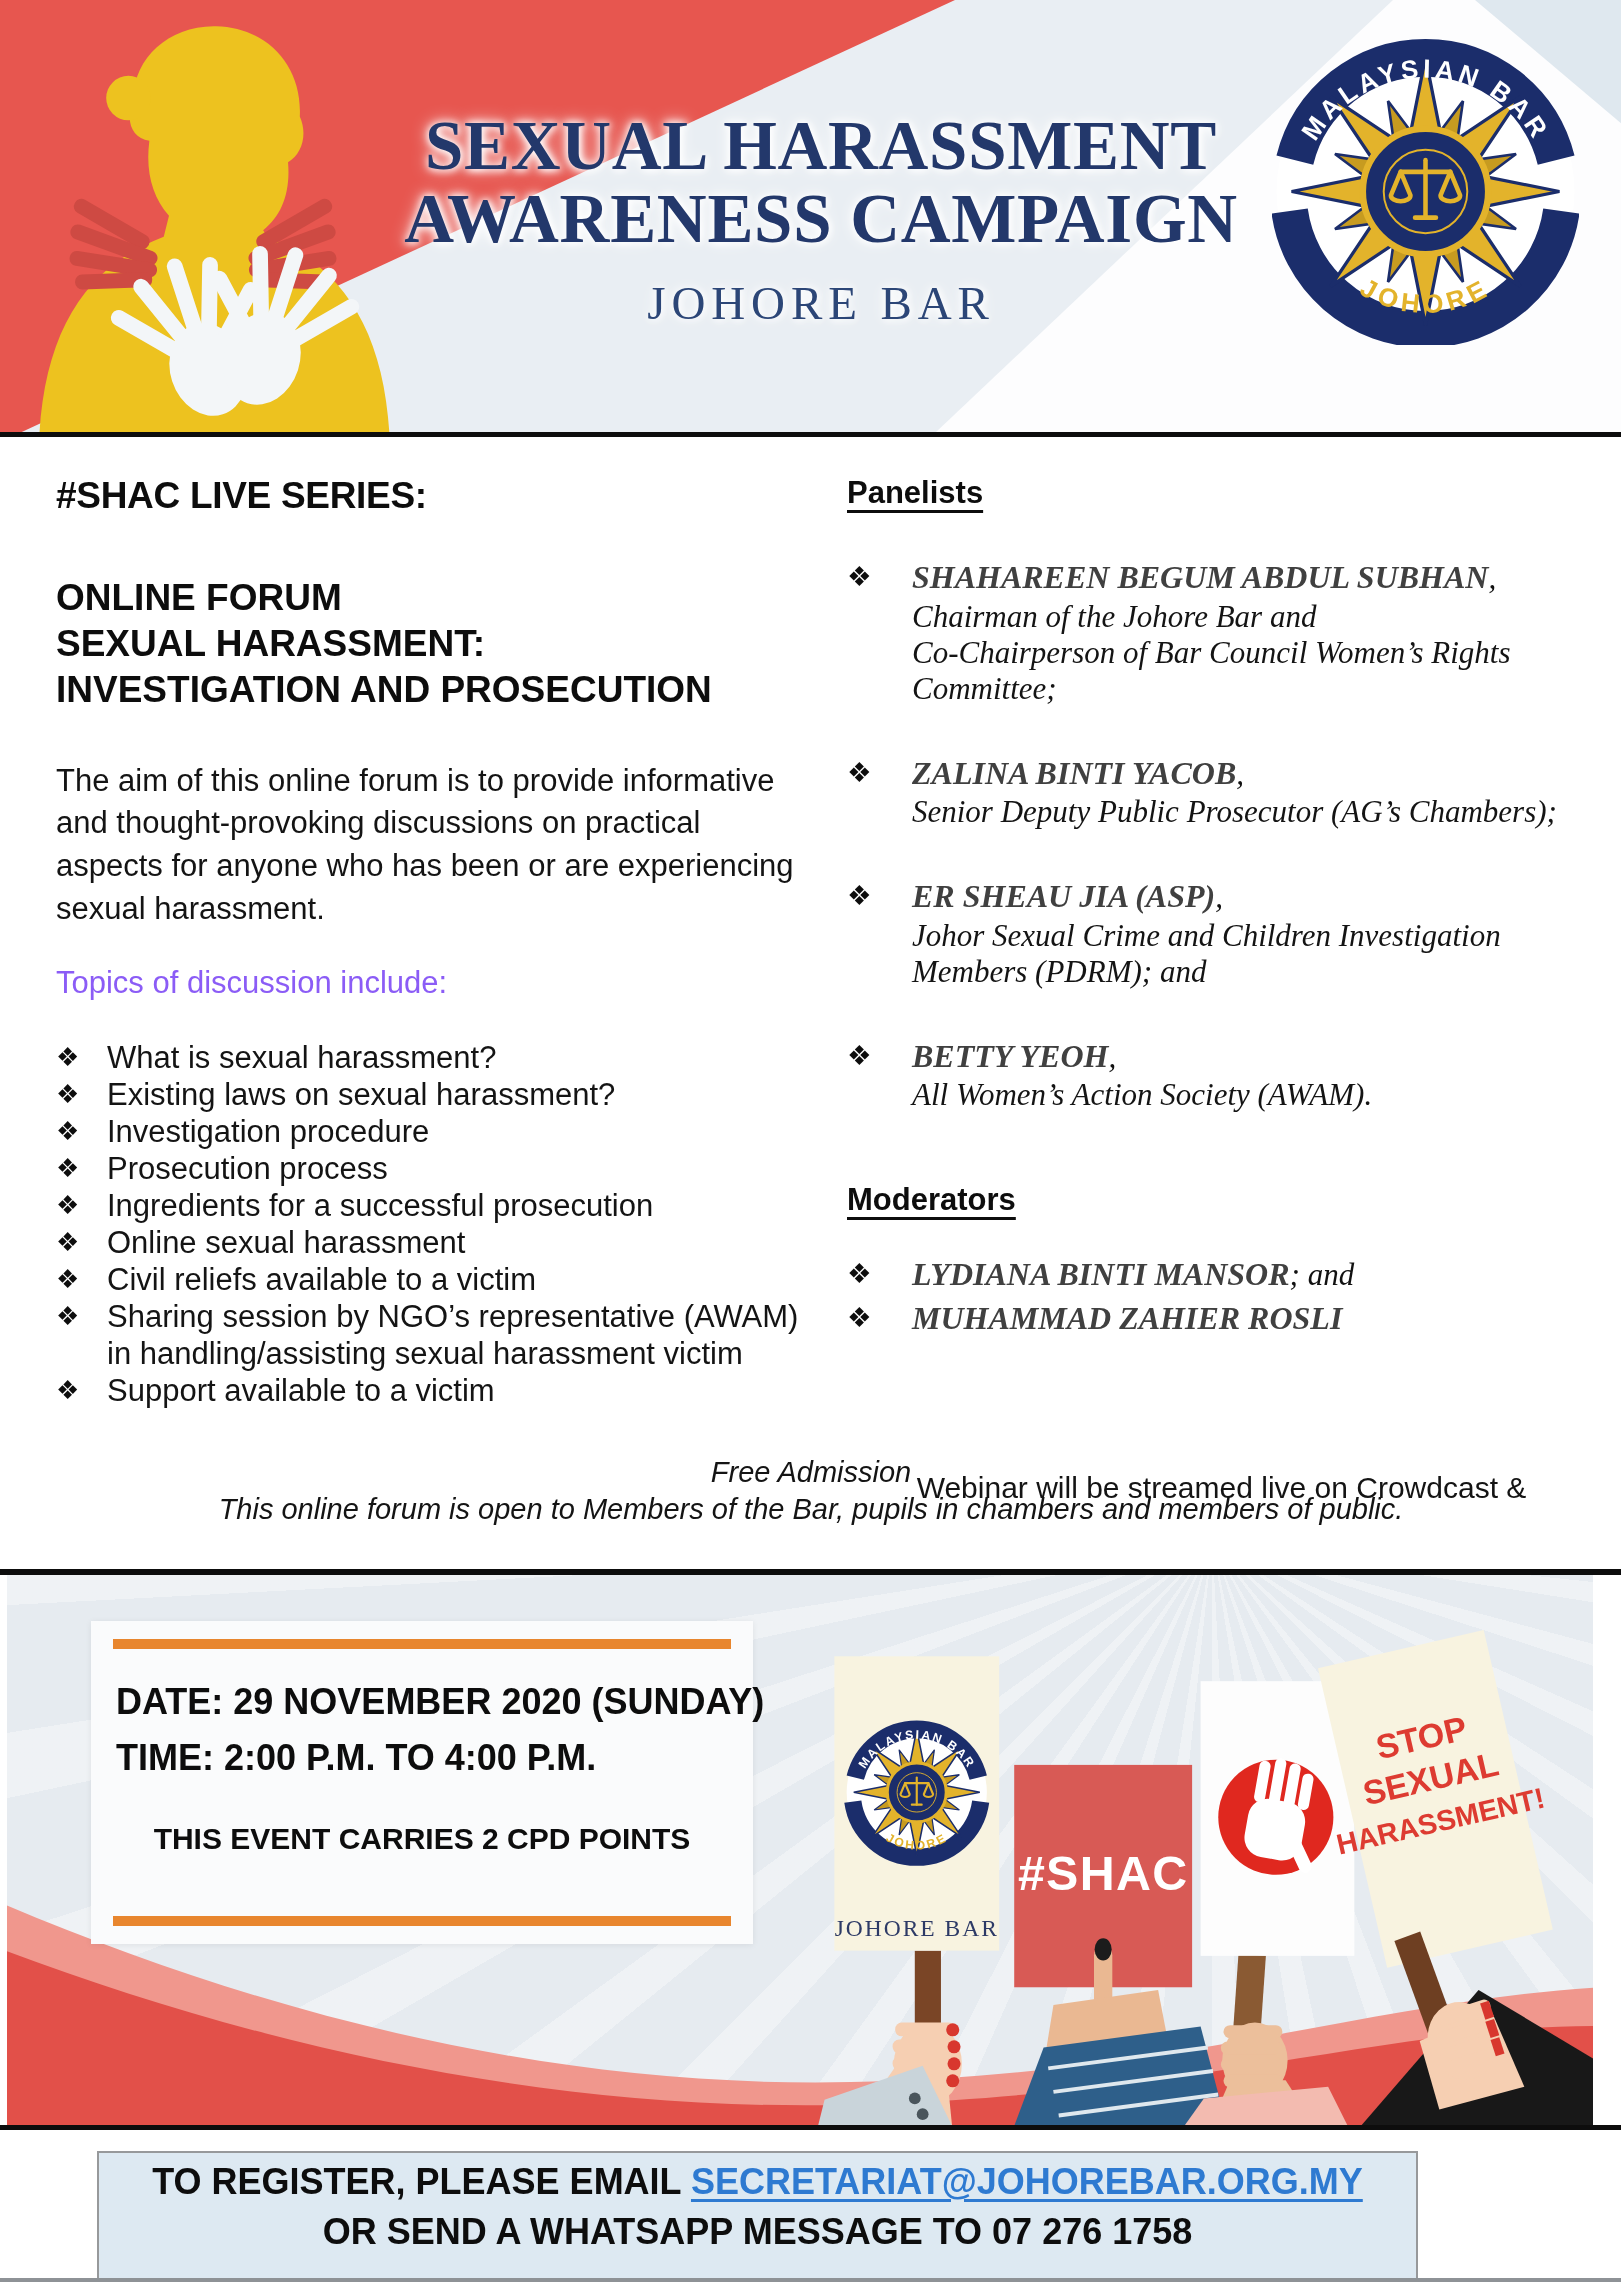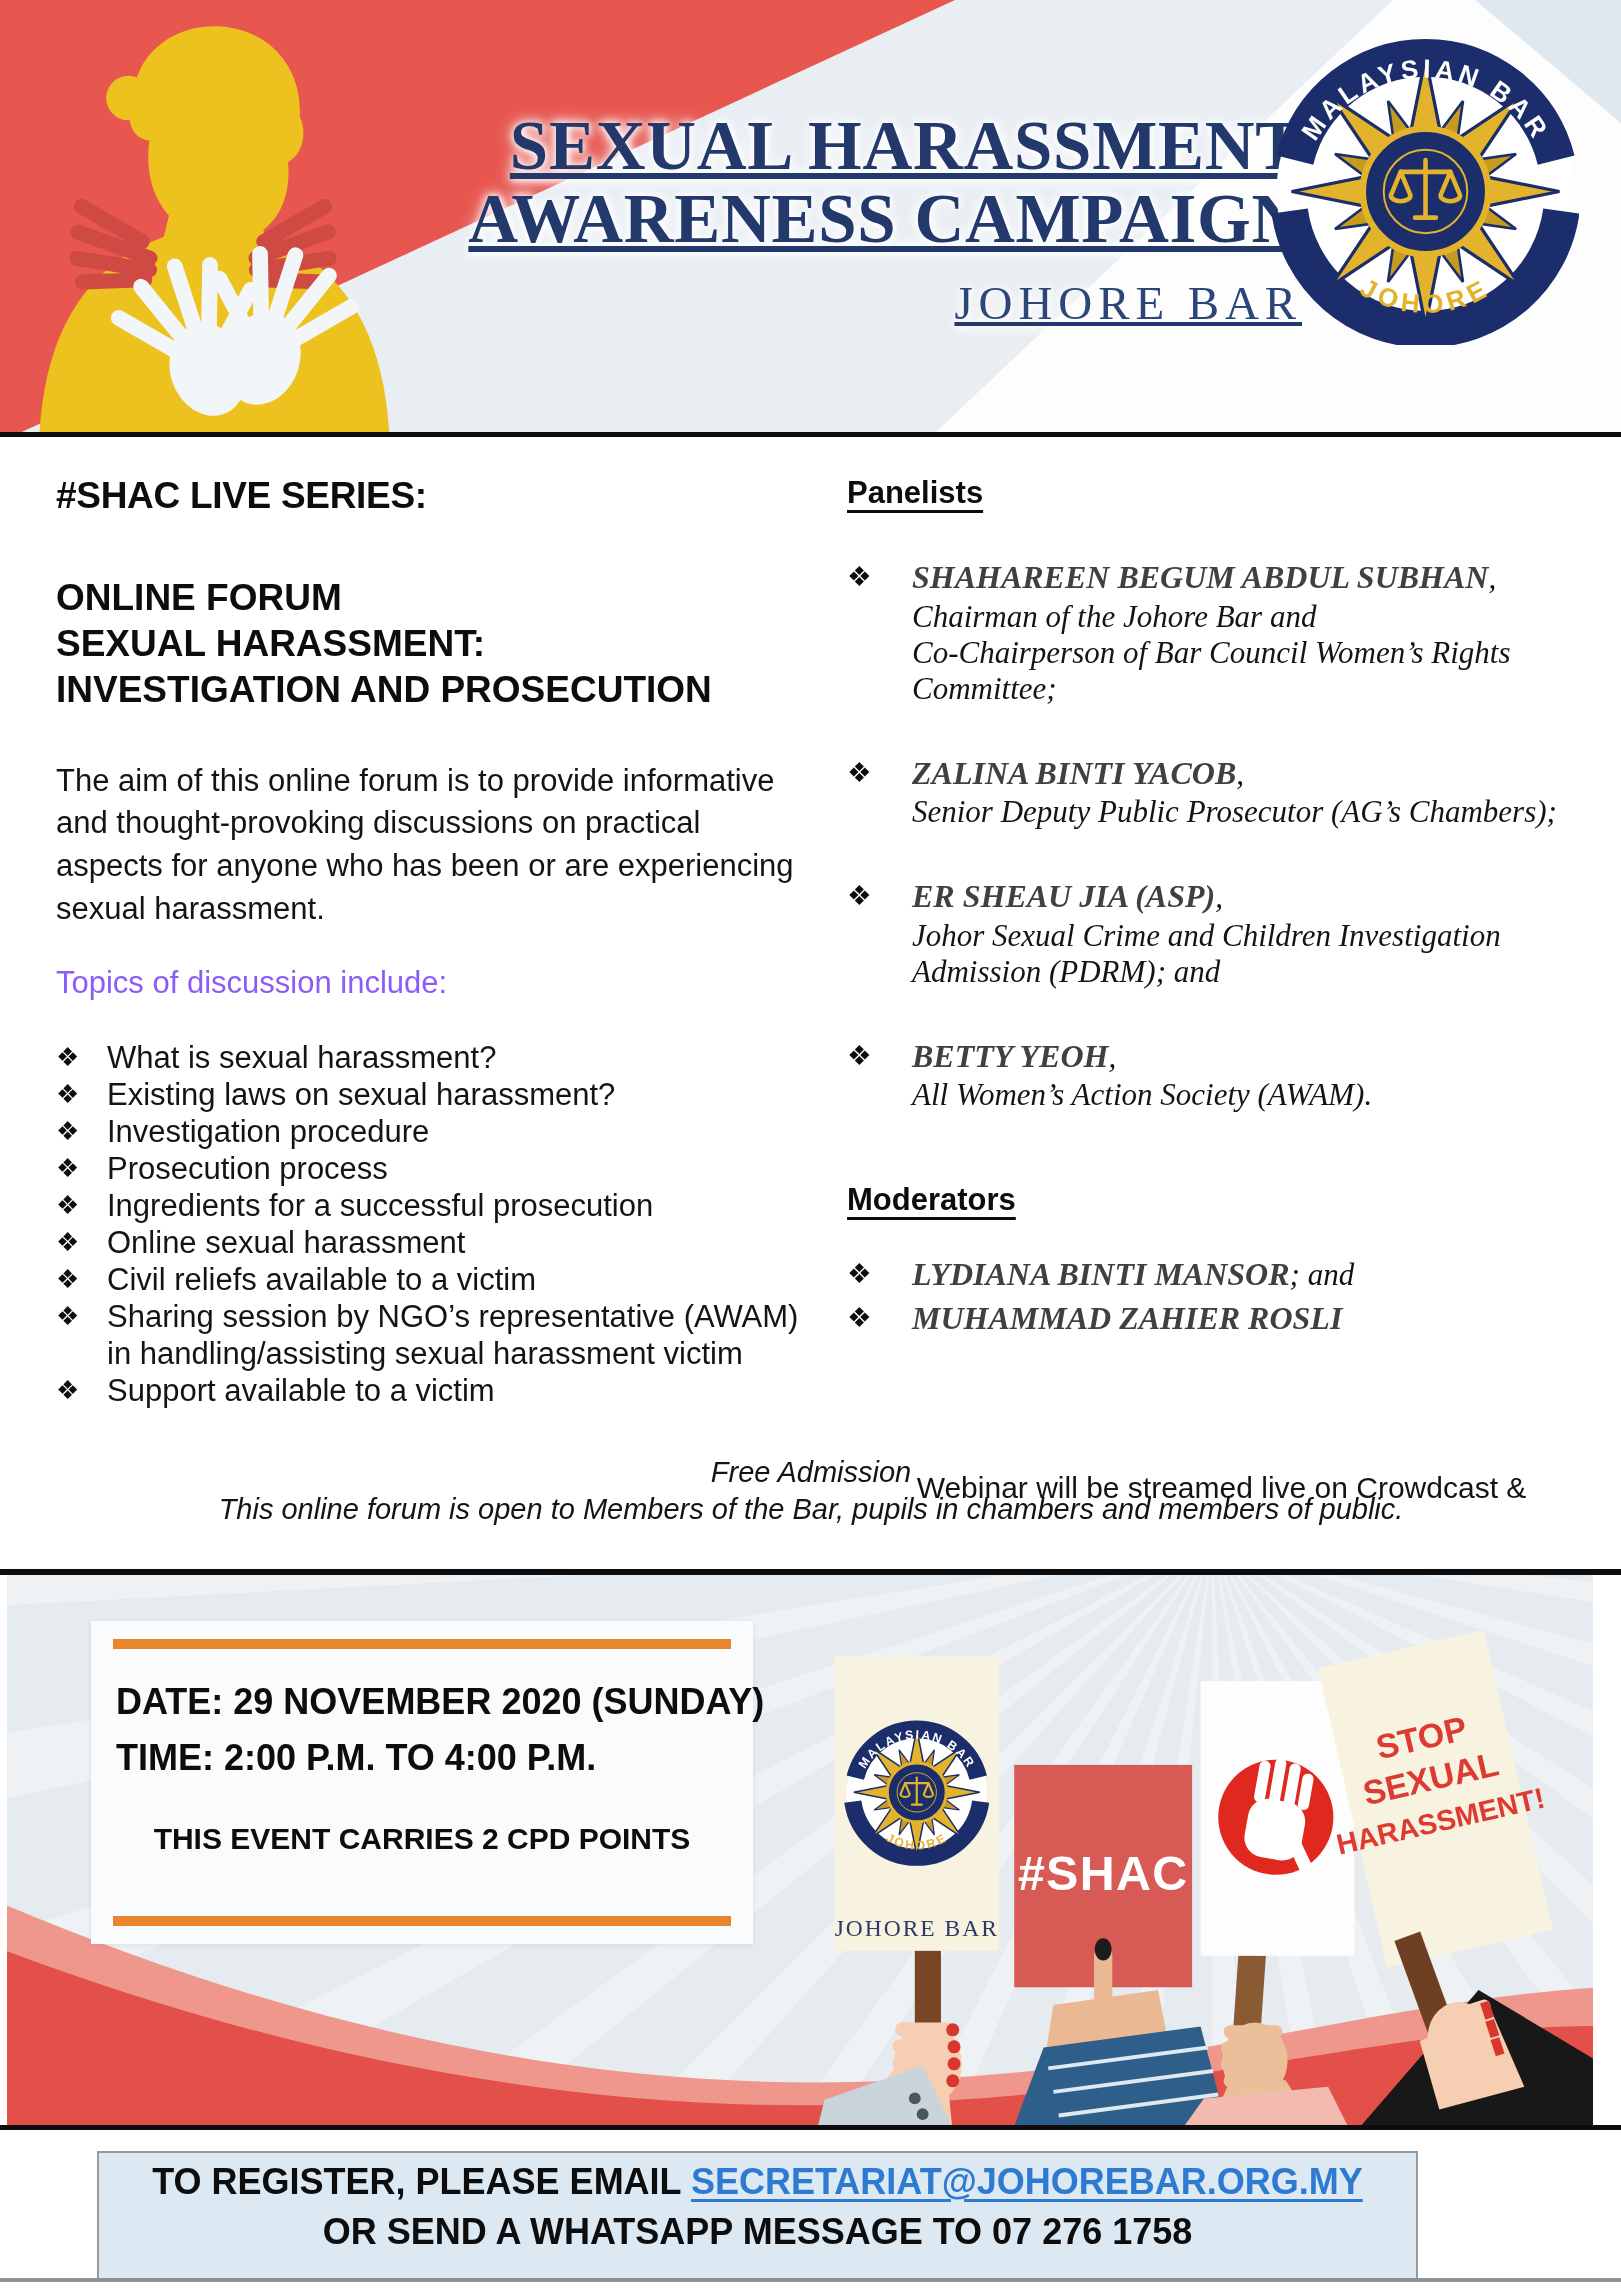--- a/index.html
+++ b/index.html
@@ -7,23 +7,23 @@
         font-family:"Liberation Sans", sans-serif;color:#111;}
 
   
   .header{position:absolute;left:0;top:0;width:1622px;height:433px;background:#e9eef3;overflow:hidden;}
   .header .red-diag{position:absolute;left:0;top:0;width:1622px;height:433px;
       background:#e7564f;clip-path:polygon(0 0,955px 0,19.6px 433px,0 433px);}
   .header .white-diag{position:absolute;left:0;top:0;width:1622px;height:433px;
       background:#fdfdfe;clip-path:polygon(1393px 0,1622px 0,1622px 433px,935px 433px);}
   .header .corner-band{position:absolute;left:0;top:0;width:1622px;height:433px;
       background:#dfe8ef;clip-path:polygon(1475px 0,1622px 0,1622px 124px);}
-  .title-block{position:absolute;left:340px;top:110px;width:962px;text-align:right;
+  .title-block{position:absolute;left:340px;top:110px;width:962px;text-align:center;
       font-family:"Liberation Serif", serif;color:#23386b;
-      text-shadow:0 0 9.2px #fff,0 0 17px #fff,1.3px 1.3px 7.9px rgba(255,255,255,.85);text-decoration:underline;}
+      text-shadow:0 0 9.2px #fff,0 0 17px #fff,1.3px 1.3px 7.9px rgba(255,255,255,.85);}
   .title-line{font-size:69px;font-weight:700;line-height:1.06;letter-spacing:0.7px;white-space:nowrap;}
   .title-sub{margin-top:19.6px;font-size:47px;font-weight:400;letter-spacing:5.9px;color:#2c4677;white-space:nowrap;}
   .logo-wrap{position:absolute;left:1272px;top:38px;width:307px;height:307px;}
 
   
   .rule-black{position:absolute;left:0;width:1622px;background:#0d0d0d;}
 
   
   .main{position:absolute;left:0;top:437px;width:1594px;height:1132px;background:#ffffff;}
   .left-col{position:absolute;left:56px;top:38px;width:723px;}
@@ -237,21 +237,21 @@
           <div><span class="p-name">ZALINA BINTI YACOB</span><span class="p-suffix">,</span></div>
           <div class="p-desc">Senior Deputy Public Prosecutor (AG’s Chambers);</div>
         </div>
       </div>
 
       <div class="panelist">
         <span class="p-bullet">❖</span>
         <div class="p-body">
           <div><span class="p-name">ER SHEAU JIA (ASP)</span><span class="p-suffix">,</span></div>
           <div class="p-desc">Johor Sexual Crime and Children Investigation
-Admission (PDRM); and</div>
+Members (PDRM); and</div>
         </div>
       </div>
 
       <div class="panelist">
         <span class="p-bullet">❖</span>
         <div class="p-body">
           <div><span class="p-name">BETTY YEOH</span><span class="p-suffix">,</span></div>
           <div class="p-desc">All Women’s Action Society (AWAM).</div>
         </div>
       </div>

